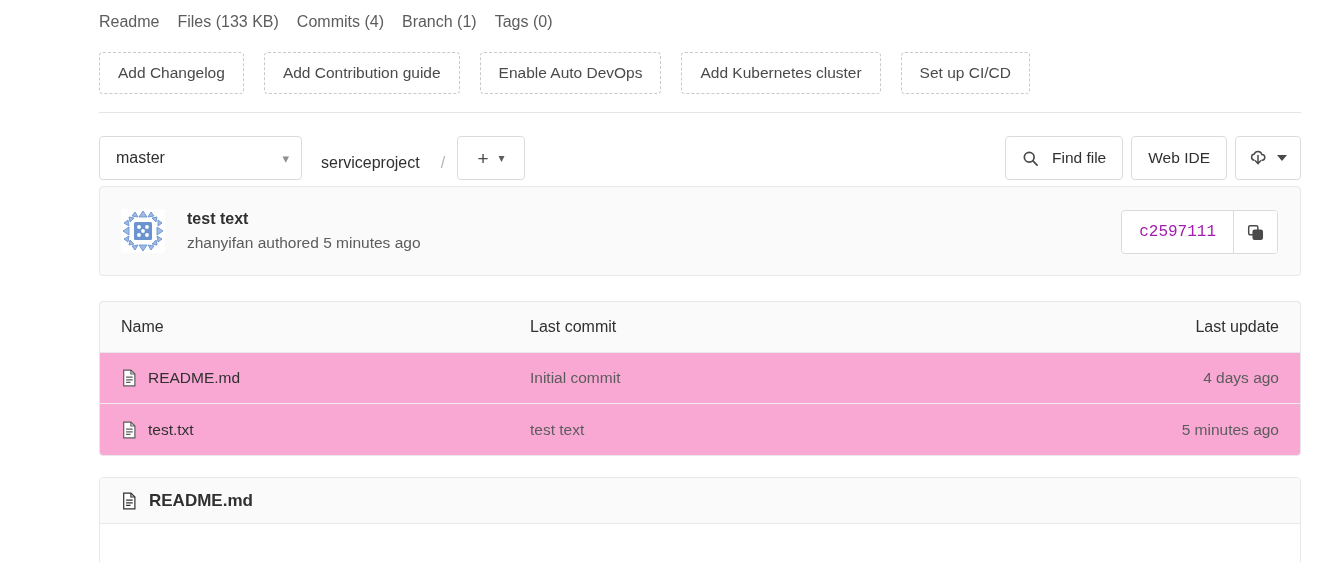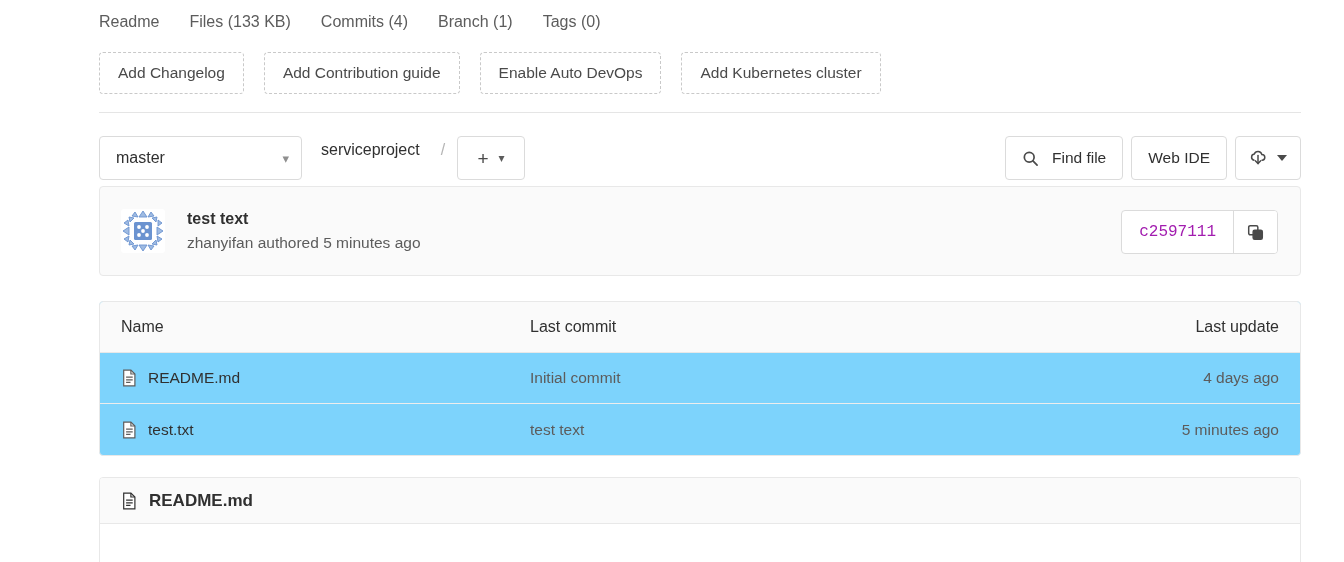--- a/index.html
+++ b/index.html
@@ -9,21 +9,21 @@
     background: #fff;
     font-family: "Liberation Sans", sans-serif;
     color: #303030;
     overflow: hidden;
   }
   .page { position: relative; width: 1344px; height: 562px; }
 
   
   .tabstrip {
     position: absolute; left: 99px; top: 8px;
-    display: flex; align-items: center; gap: 30px;
+    display: flex; align-items: center; gap: 18px;
     font-size: 16px;
   }
   .tabstrip .tab {
     color: #5c5c5c;
     line-height: 28px;
     white-space: nowrap;
     cursor: pointer;
   }
 
   
@@ -71,21 +71,21 @@
   .branch-select {
     position: absolute; left: 0; top: 0;
     width: 203px; height: 44px;
     padding: 0 12px 0 16px;
     justify-content: space-between;
     font-size: 16px;
   }
   .branch-select .chev { color: #8f8f8f; font-size: 13px; }
   .breadcrumb {
     position: absolute; left: 222px; top: 0; height: 44px;
-    display: flex; align-items: center; gap: 21px;
+    display: flex; align-items: flex-end; gap: 21px;
     font-size: 16px; color: #303030;
   }
   .breadcrumb .crumb { cursor: pointer; }
   .breadcrumb .sep { color: #b5b5b5; }
   .addbtn {
     position: absolute; left: 358px; top: 0;
     width: 68px; height: 44px; gap: 10px;
   }
   .addbtn .plus { font-size: 19px; color: #4a4a4a; line-height: 1; }
   .addbtn .caret { font-size: 12px; color: #5c5c5c; }
@@ -144,21 +144,21 @@
     background: #fff; cursor: pointer;
   }
 
   
   .filetable {
     position: absolute; left: 99px; top: 301px;
     width: 1202px;
     border: 1px solid #e8e8e8;
     border-radius: 4px;
     overflow: hidden;
-    background: #7dd3fc;
+    background: #f9a8d4;
   }
   .ft-row { display: flex; align-items: center; height: 51px; }
   .ft-head {
     background: #fafafa;
     border-bottom: 1px solid #e8e8e8;
     font-size: 16px; color: #303030;
   }
   .ft-body-row {
     border-bottom: 1px solid #ededed;
     font-size: 15.5px;
@@ -202,20 +202,21 @@
     <div class="tab">Commits (4)</div>
     <div class="tab">Branch (1)</div>
     <div class="tab">Tags (0)</div>
   </div>
 
   <div class="quickrow">
     <div class="dashed-btn">Add Changelog</div>
     <div class="dashed-btn">Add Contribution guide</div>
     <div class="dashed-btn">Enable Auto DevOps</div>
     <div class="dashed-btn">Add Kubernetes cluster</div>
+    <div class="dashed-btn">Set up CI/CD</div>
   </div>
 
   <div class="divider"></div>
 
   <div class="ctlrow">
 
     <div class="btn branch-select">
       <span>master</span>
       <span class="chev">▾</span>
     </div>

